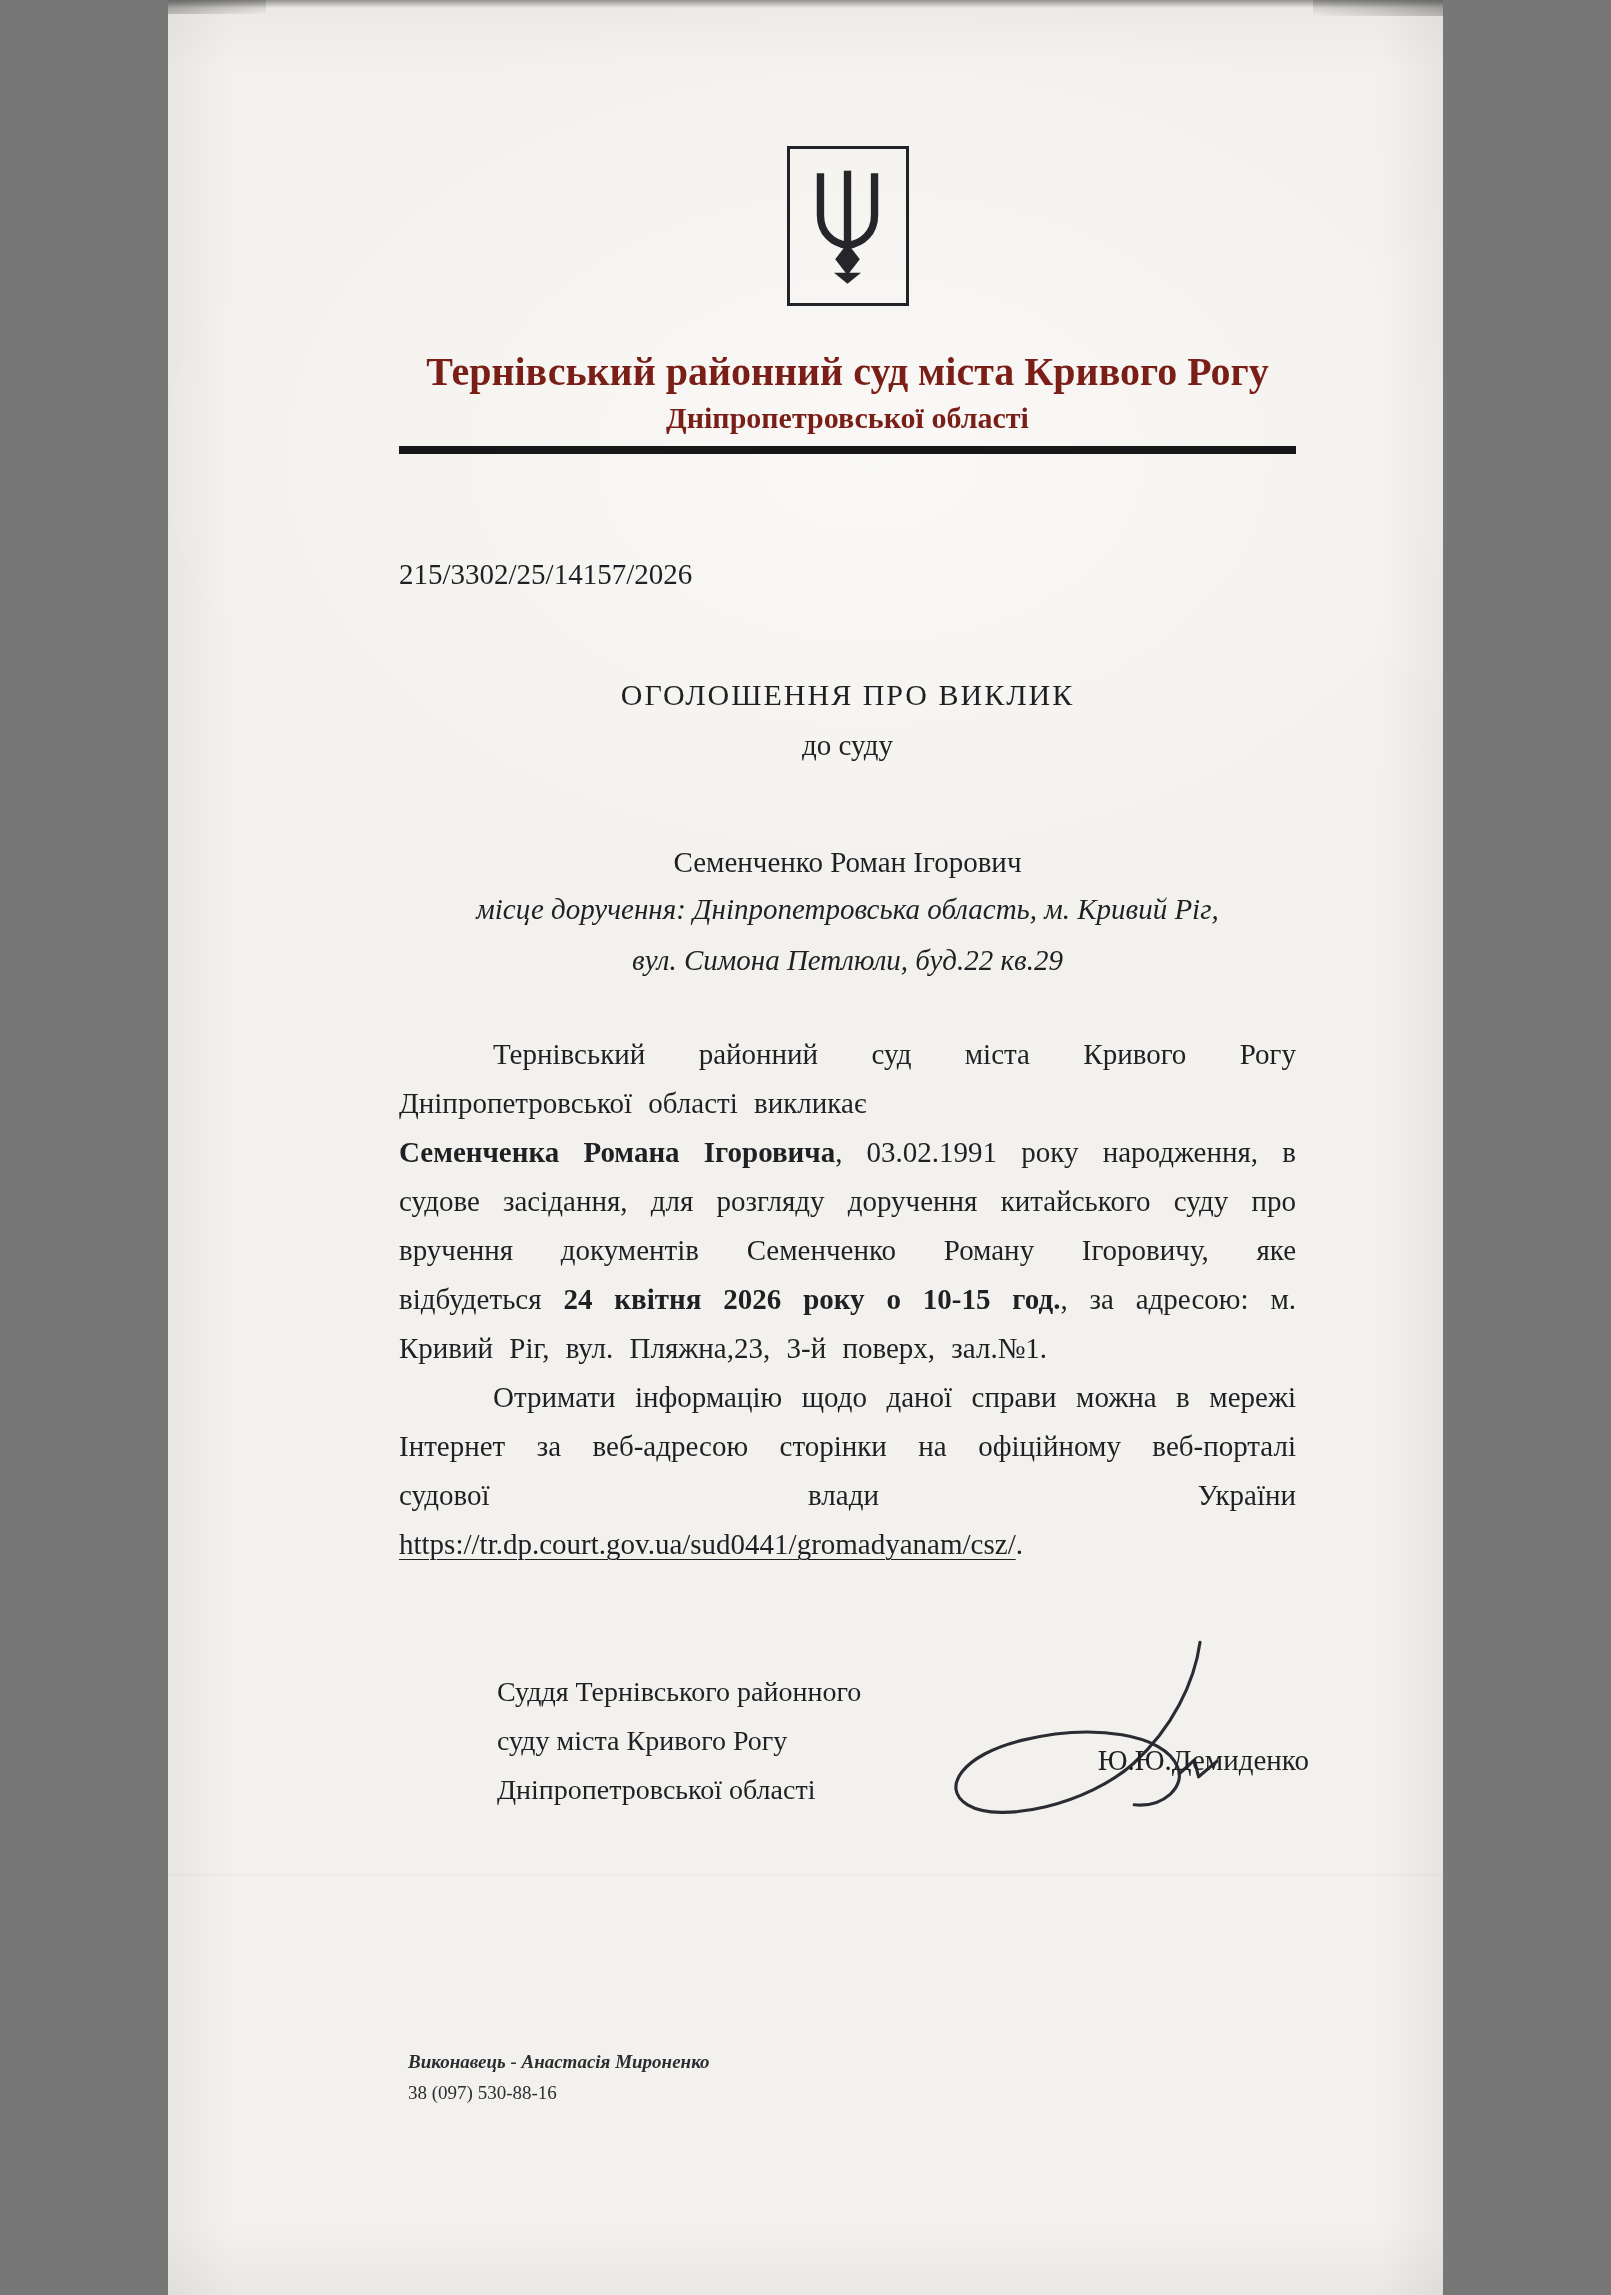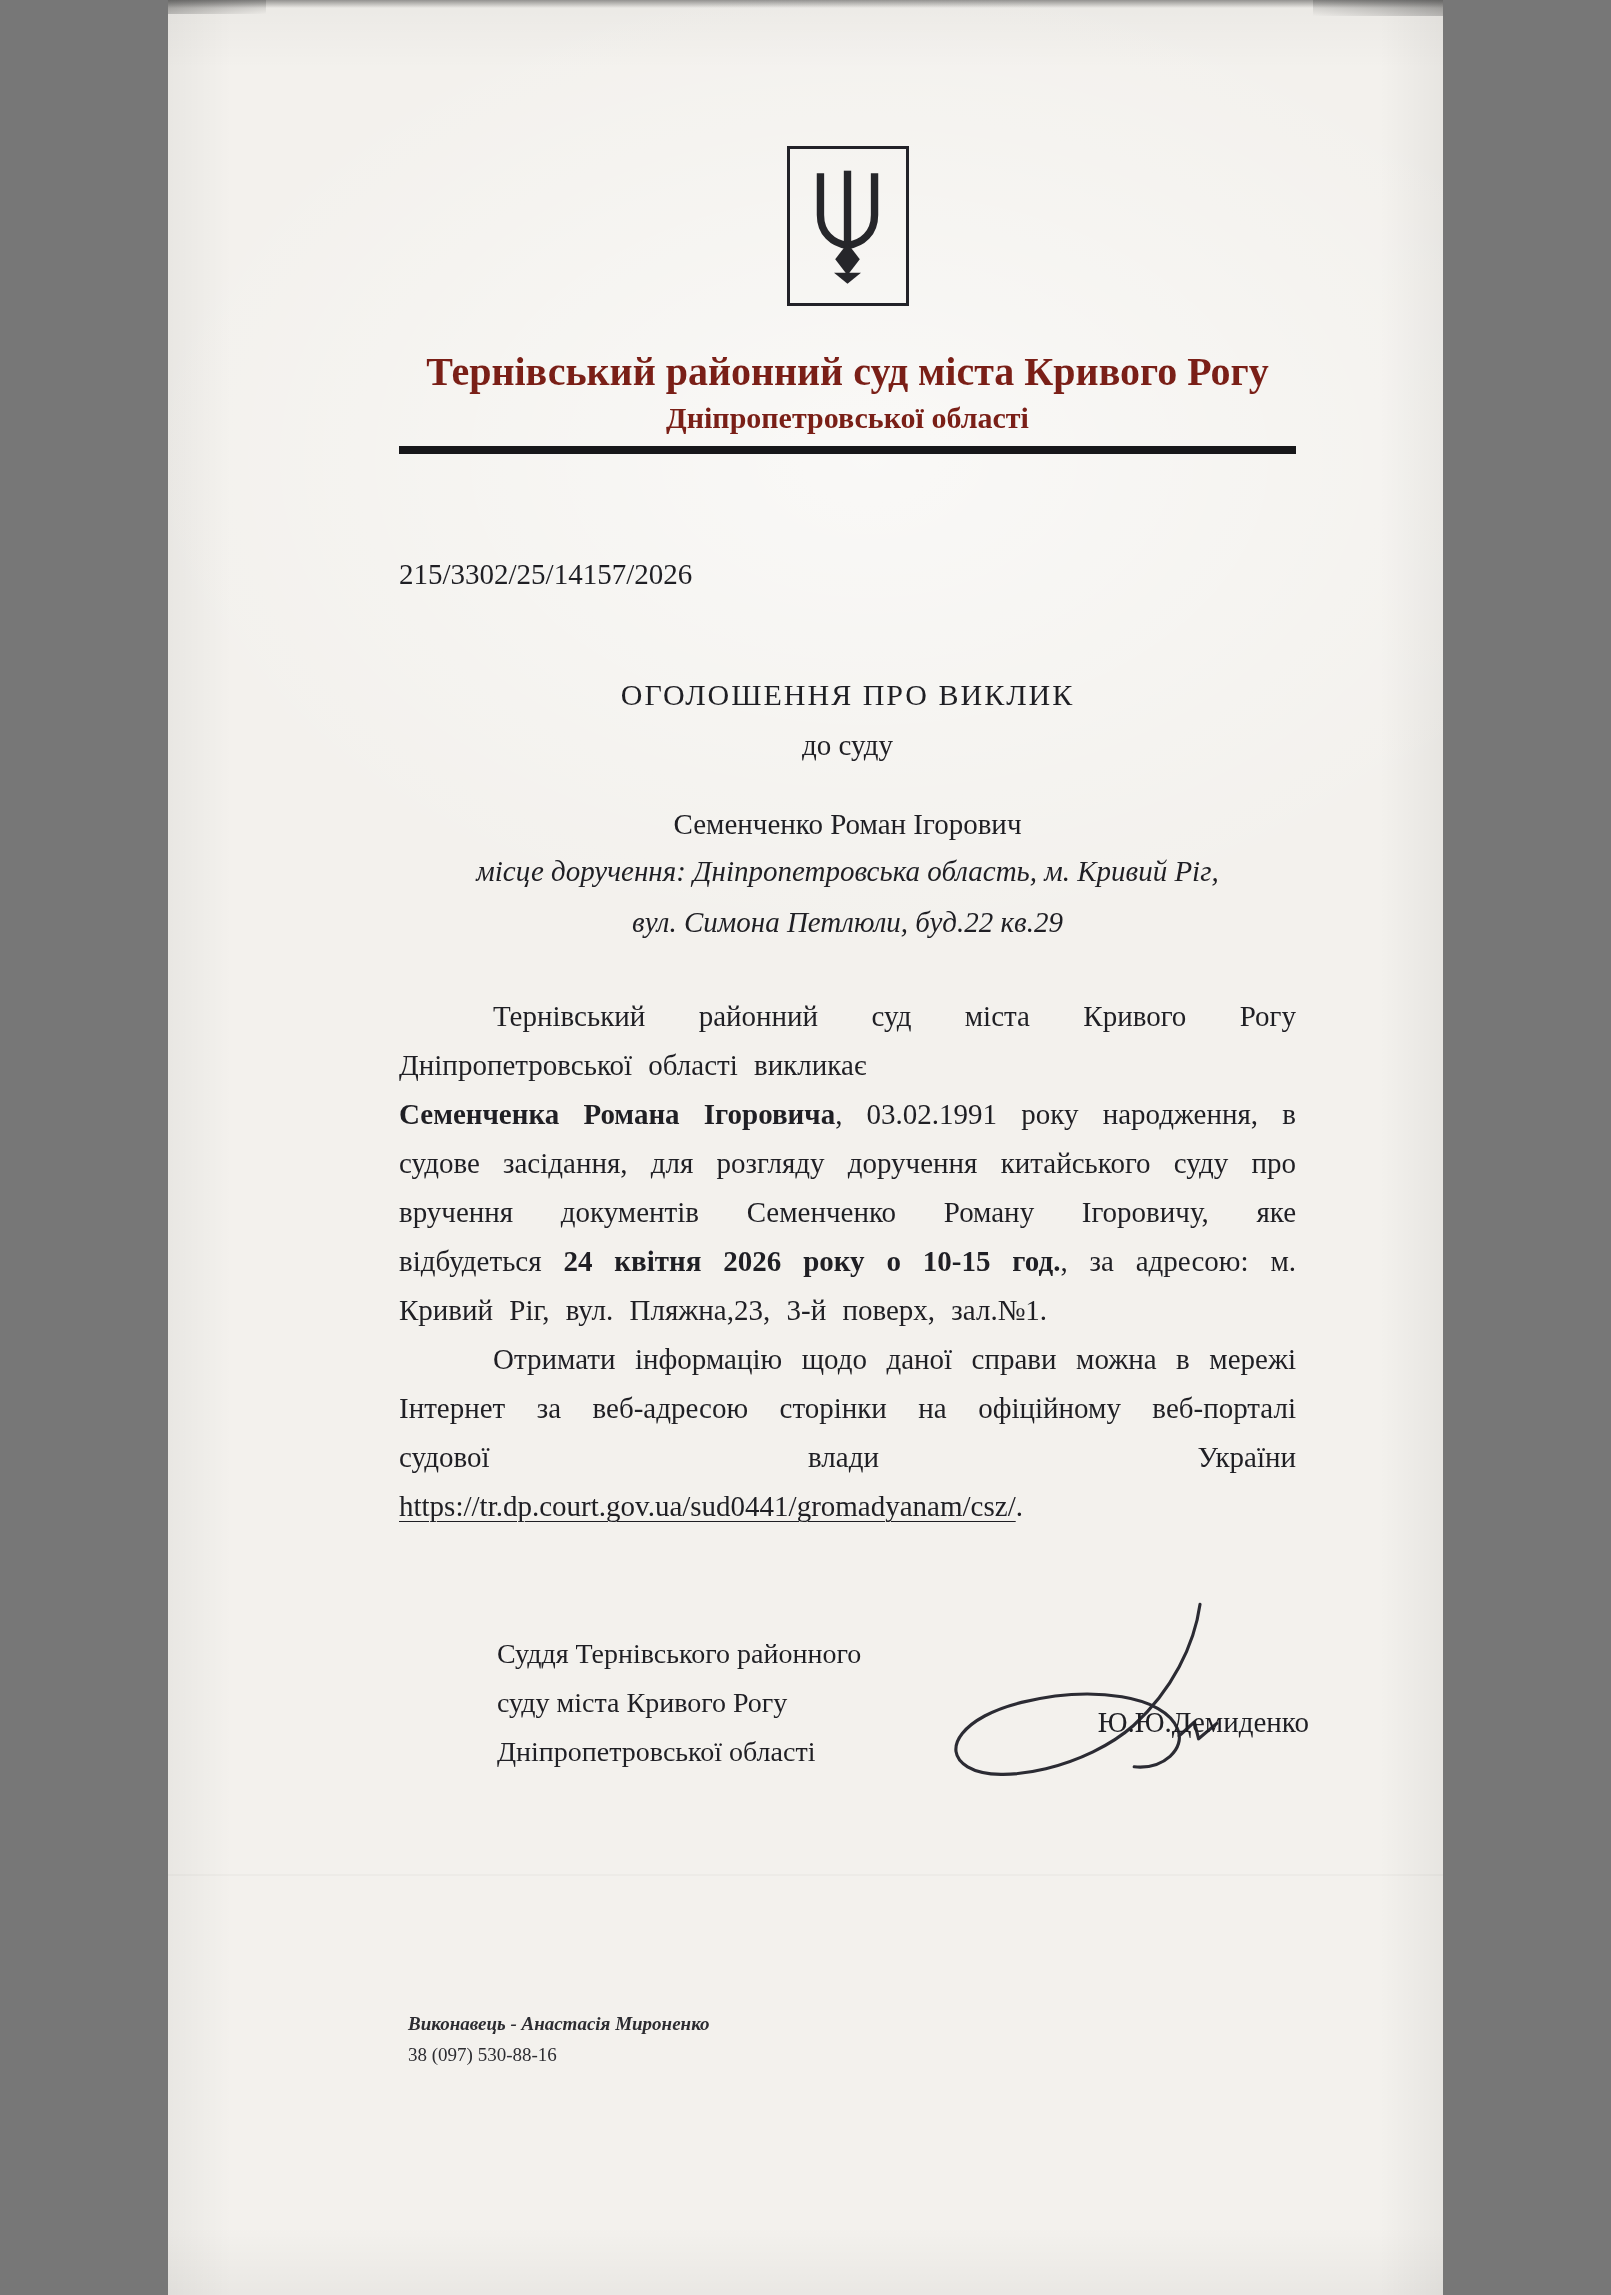--- a/index.html
+++ b/index.html
@@ -89,21 +89,21 @@
     text-align: center;
     font-size: 30px;
     letter-spacing: 2px;
   }
   .doc-subtitle {
     margin-top: 17px;
     text-align: center;
     font-size: 29px;
   }
   .addressee-name {
-    margin-top: 46px;
+    margin-top: 84px;
     text-align: center;
     font-size: 29px;
   }
   .addressee-reg {
     text-align: center;
     font-style: italic;
     font-size: 29px;
     line-height: 51px;
     margin-top: 5.2px;
   }

